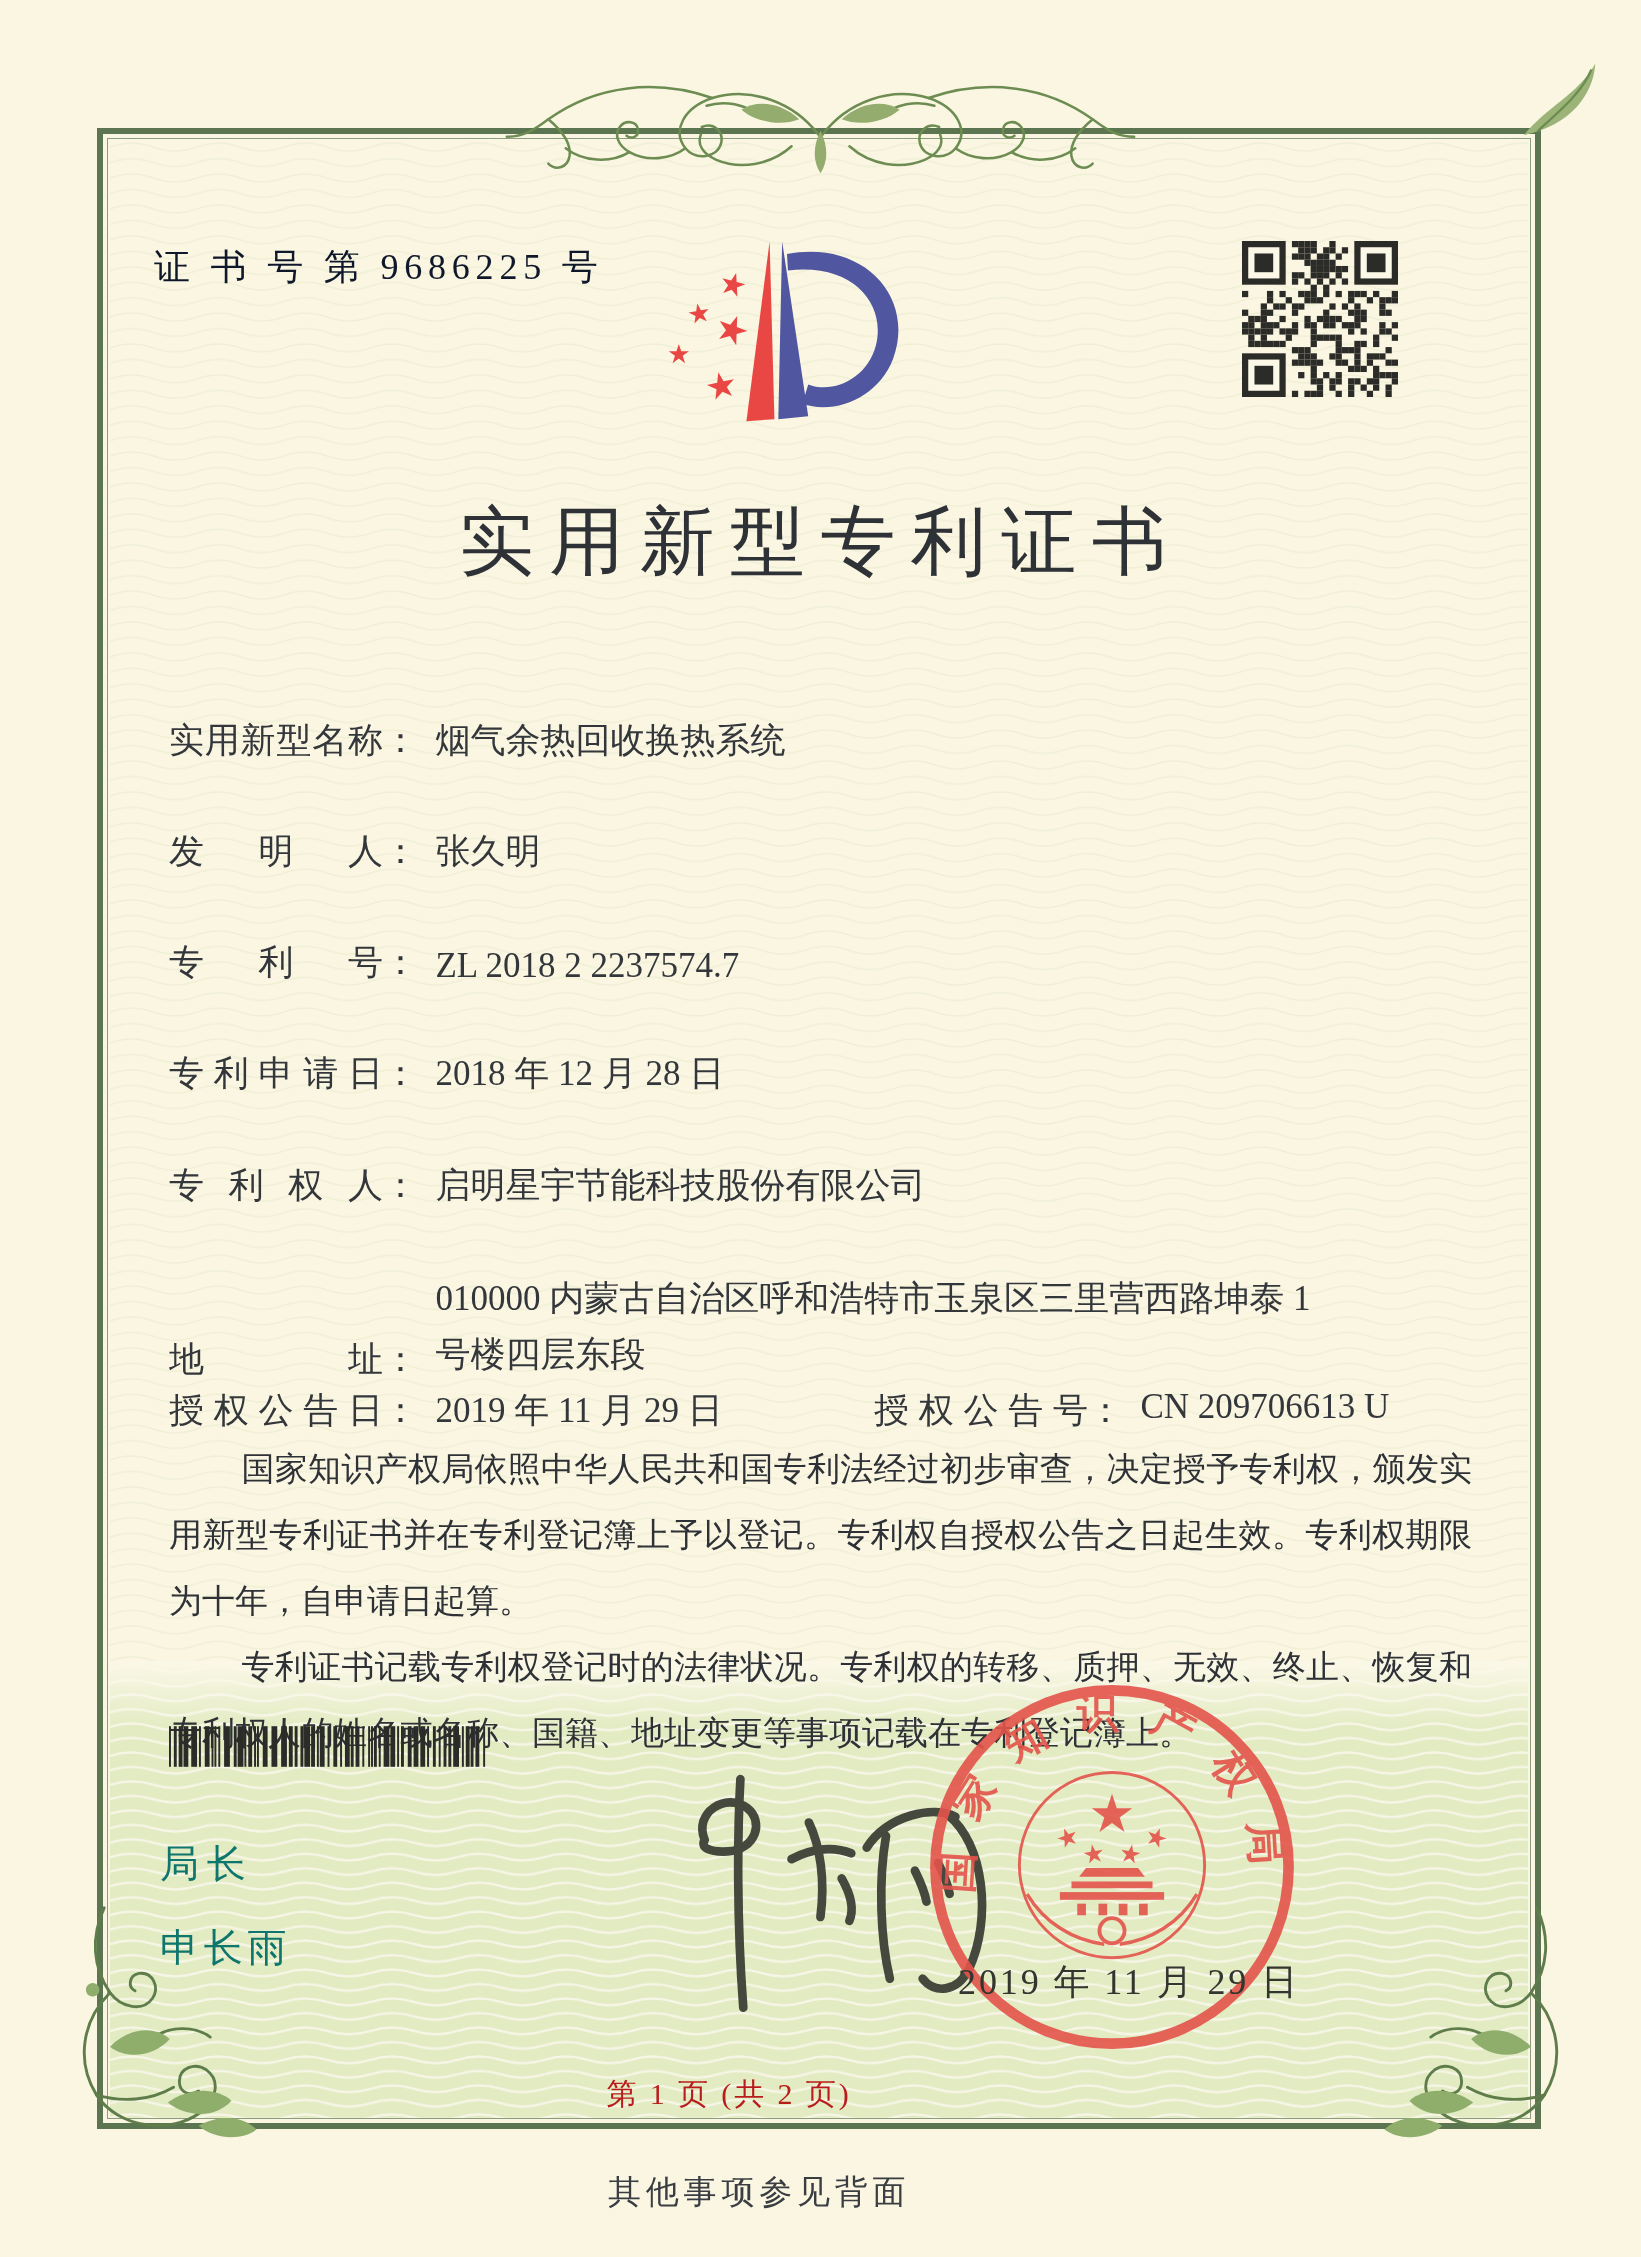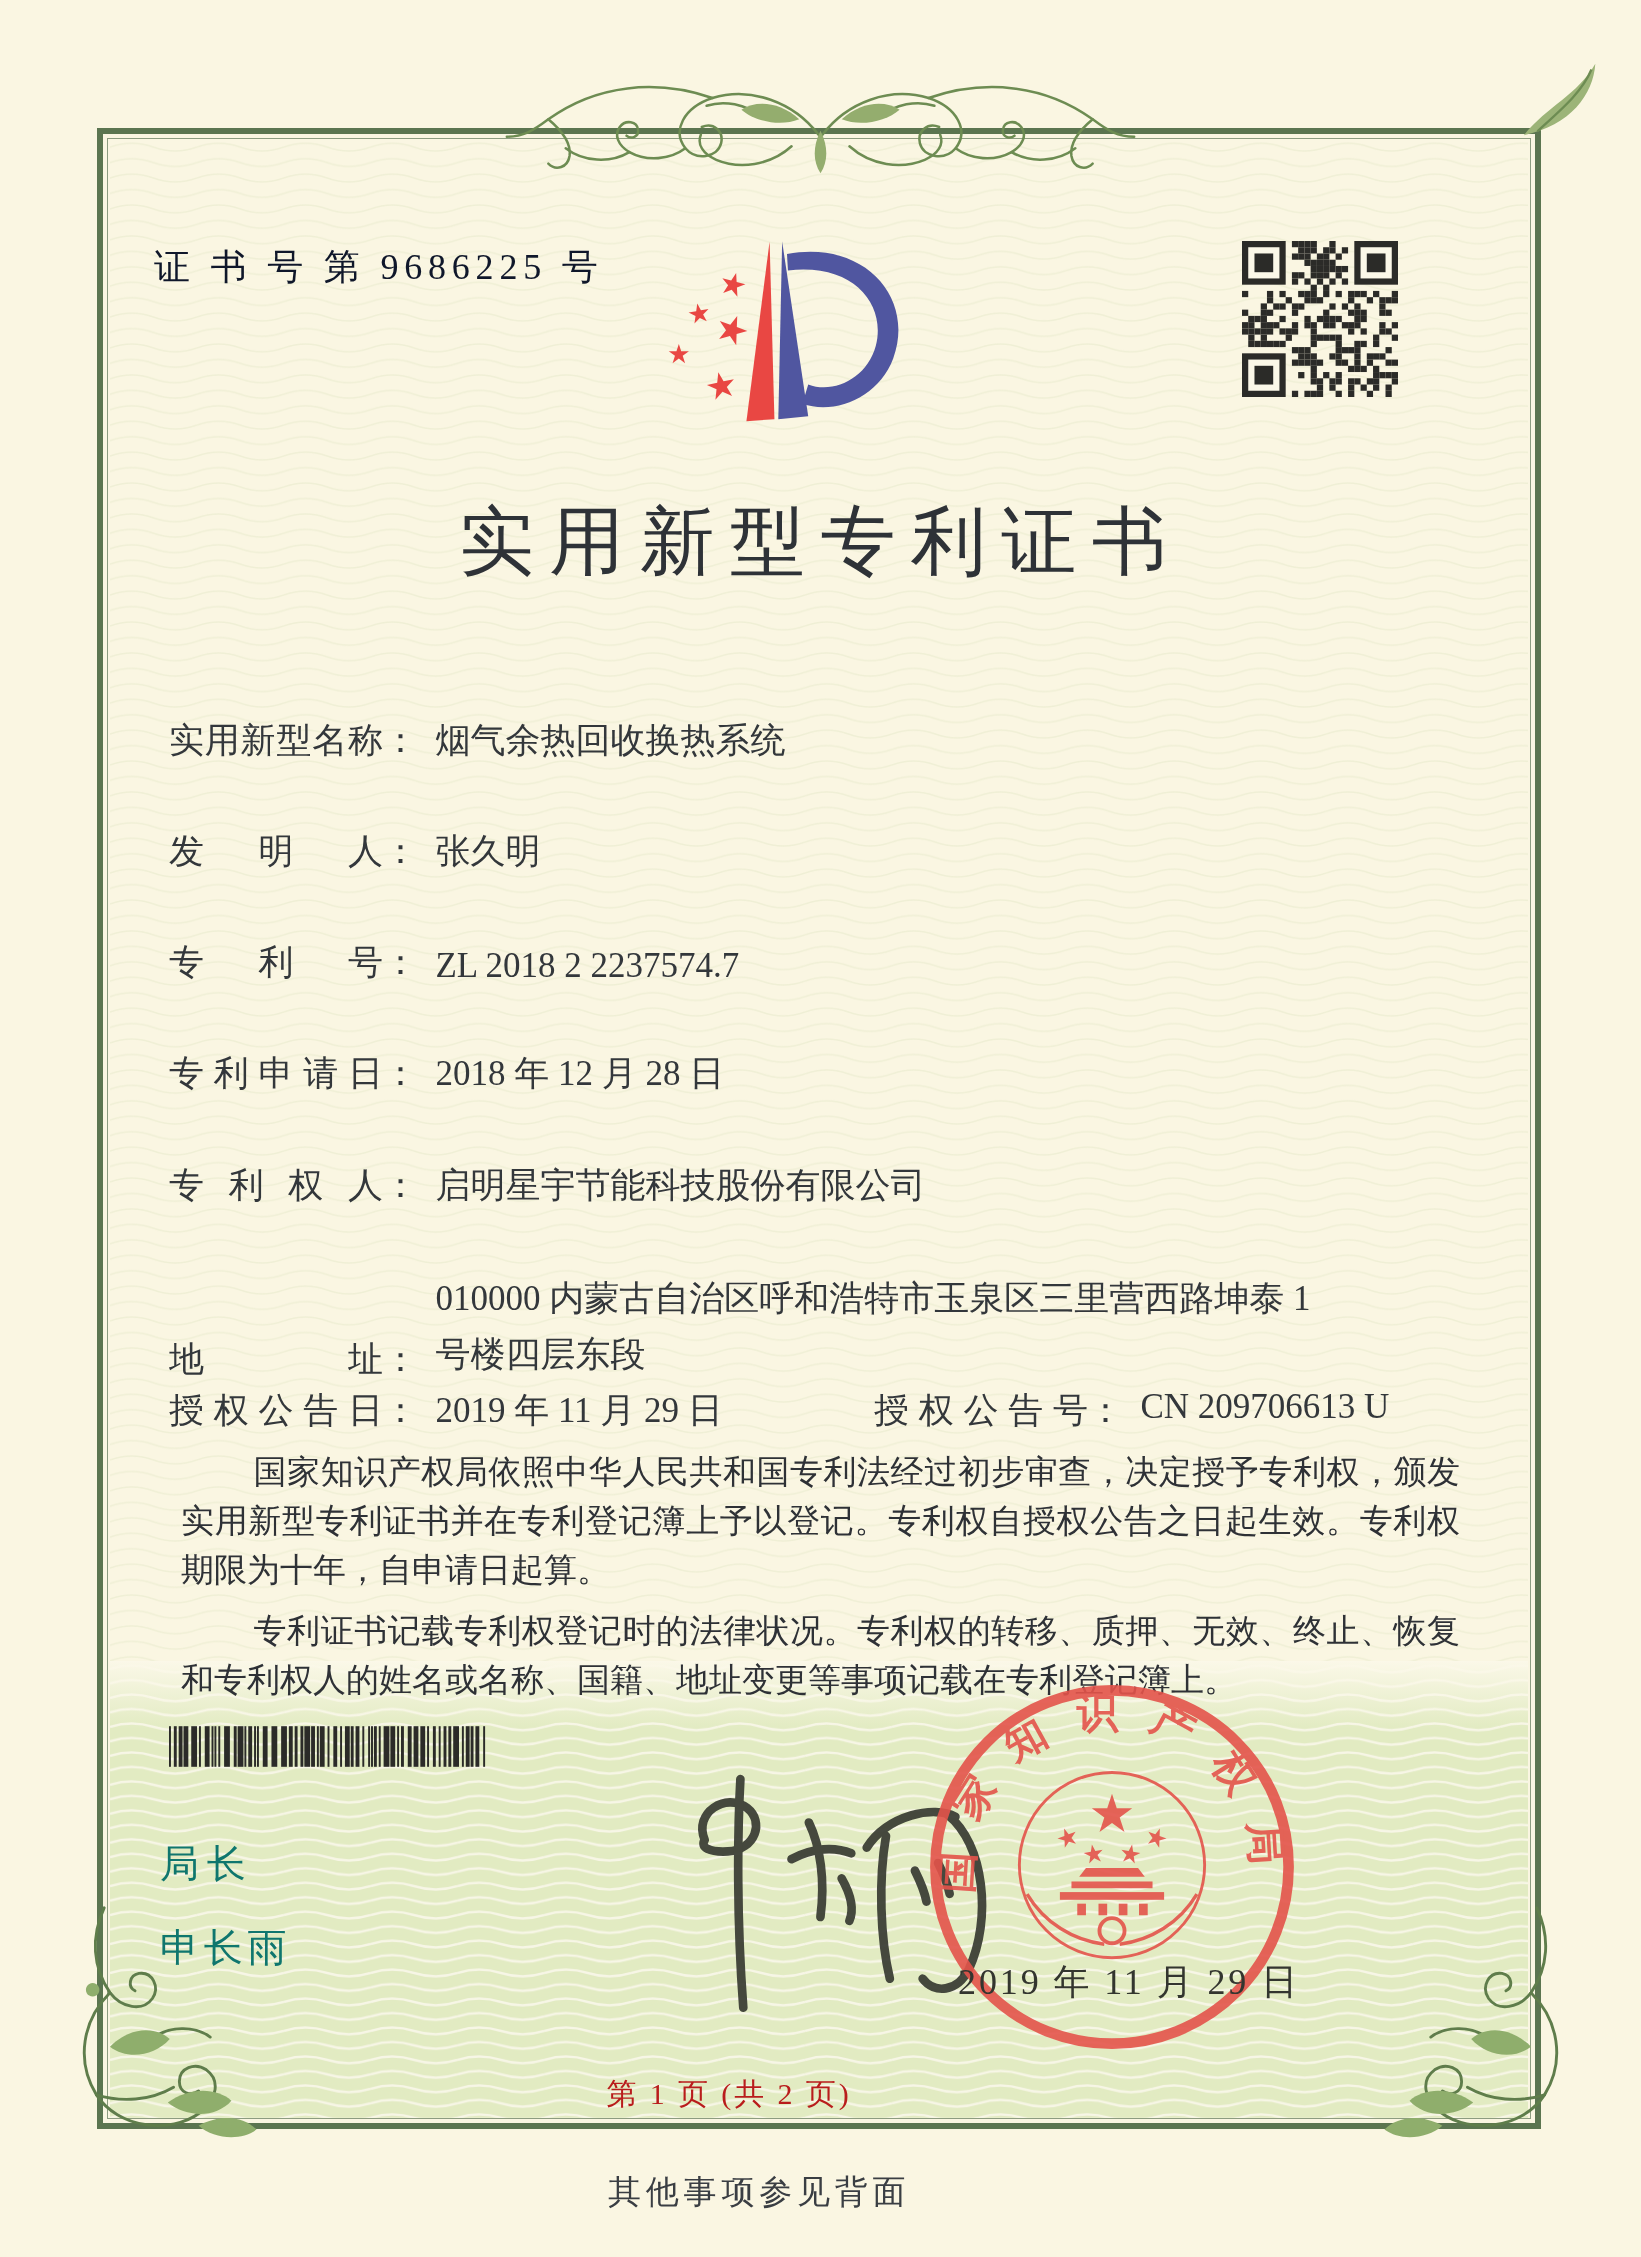--- a/index.html
+++ b/index.html
@@ -28,21 +28,21 @@
   .title{
     position:absolute;left:0;top:492px;width:1641px;text-align:center;
     font-size:75px;font-weight:400;letter-spacing:15.4px;color:#2e3237;z-index:3;
   }
   .row{position:absolute;left:169px;font-size:35px;color:#33373b;z-index:3;display:flex;align-items:flex-end;}
   .lab{display:inline-block;width:214px;text-align:justify;text-align-last:justify;}
   .val{margin-left:17.4px;white-space:nowrap;}
   .val2 span{display:block;white-space:nowrap;line-height:56px;}
   .grp2{position:absolute;left:705px;display:flex;}
   .paras{position:absolute;left:169px;top:1436px;width:1303px;z-index:3;}
-  .paras p{margin:12px;font-size:33px;line-height:49px;text-align:justify;text-indent:2.2em;color:#2e3136;}
+  .paras p{margin:0;font-size:33px;line-height:66px;text-align:justify;text-indent:2.2em;color:#2e3136;}
   .bureau{position:absolute;left:160px;z-index:3;font-size:39px;color:#0f766e;}
   .pageinfo{position:absolute;left:0;top:2074px;width:1458px;text-align:center;font-size:30px;letter-spacing:2.9px;color:#b91c1c;z-index:3;}
   .backnote{position:absolute;left:608px;top:2170px;font-size:33px;letter-spacing:4.8px;color:#3a3e43;z-index:3;}
   .sealdate{position:absolute;left:958px;top:1958px;font-size:36px;letter-spacing:2.9px;color:#33352f;z-index:6;}
   svg{display:block;}
 </style>
 </head>
 <body>
 
 <svg class="wavefaint" width="1418" height="1526" viewBox="0 0 1469 1580">

